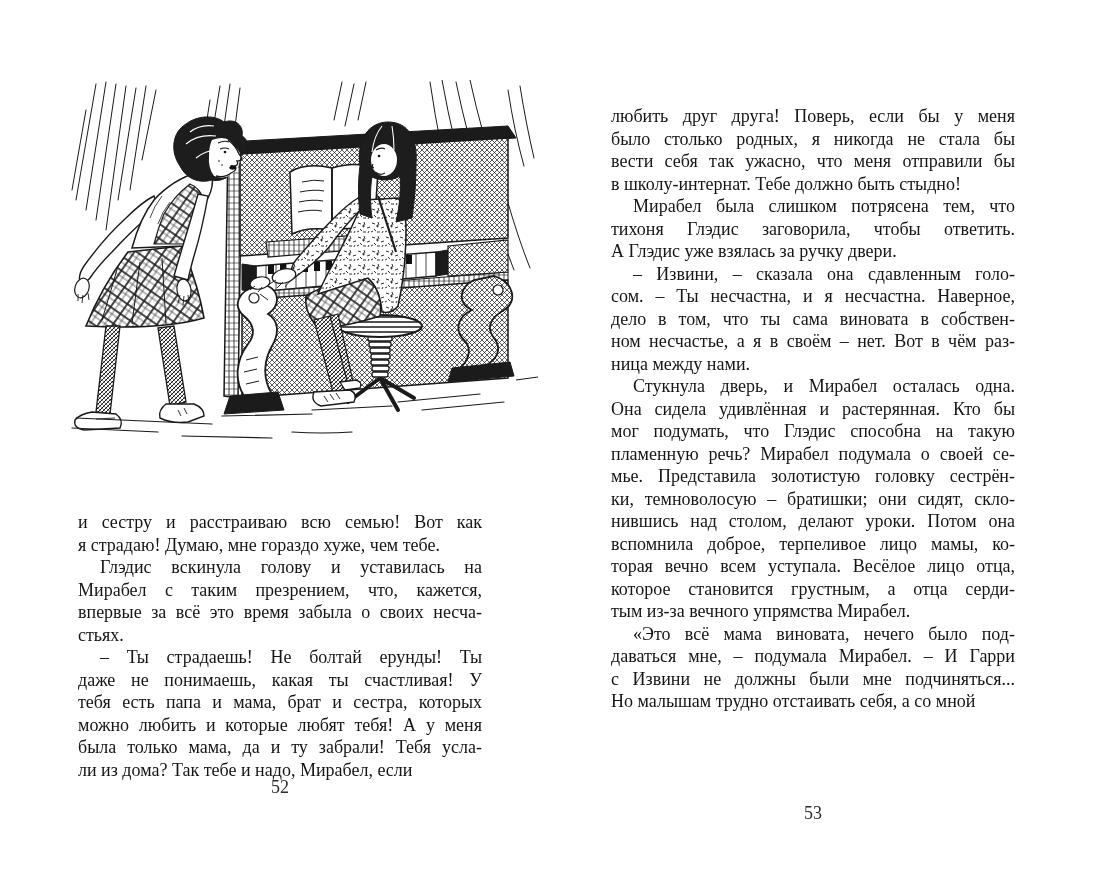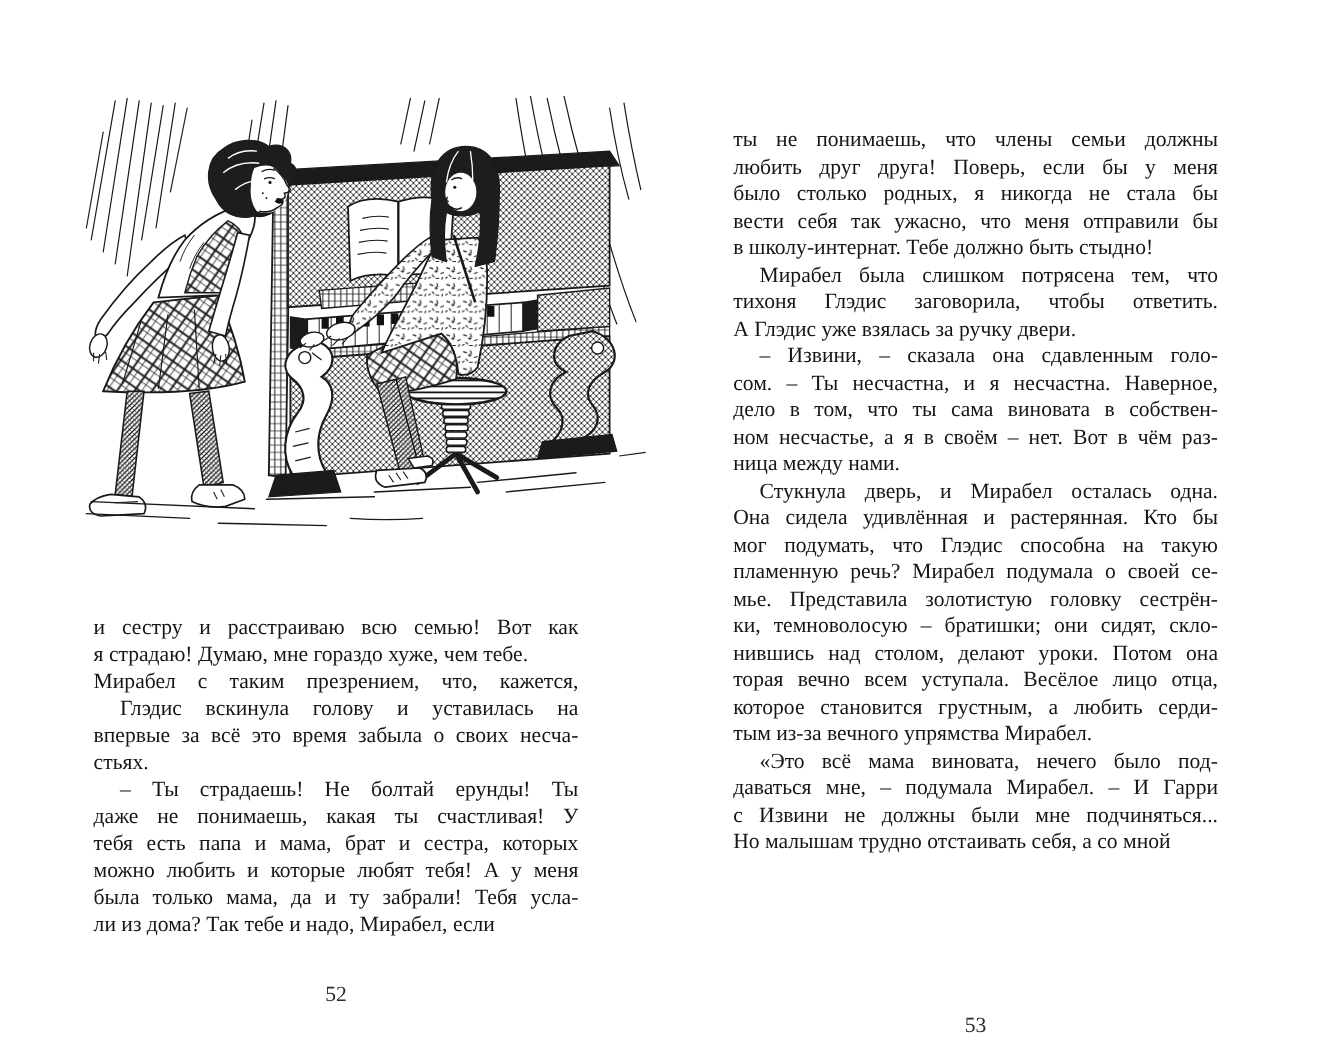--- a/index.html
+++ b/index.html
@@ -6,21 +6,21 @@
   .book{position:relative;width:1100px;height:873px;background:#ffffff;overflow:hidden;
         font-family:"Liberation Serif","DejaVu Serif",serif;color:#151515;}
   .illustration{position:absolute;left:62px;top:80px;width:478px;height:360px;}
   .textcol{position:absolute;width:404px;font-size:18px;line-height:22.5px;
            text-rendering:optimizeLegibility;}
   .textcol-left{left:78px;top:511px;}
   .textcol-right{left:611px;top:105px;}
   .line{text-align:justify;text-align-last:justify;white-space:normal;}
   .line.para-end{text-align-last:left;}
   .line.indent{text-indent:22px;}
-  .pagenum{position:absolute;width:404px;text-align:center;font-size:18px;color:#2b2b2b;margin-top:41px;}
+  .pagenum{position:absolute;width:404px;text-align:center;font-size:18px;color:#2b2b2b;}
   .pagenum-left{left:78px;top:777px;}
   .pagenum-right{left:611px;top:803px;}
 </style>
 </head>
 <body>
 
 <div class="book">
 
   <svg class="illustration" viewBox="0 0 478 360" xmlns="http://www.w3.org/2000/svg">
     <defs>
@@ -180,56 +180,56 @@
 
     <g stroke="#1a1a1a" stroke-width="1.2" fill="none" stroke-linecap="round">
       <path d="M14,338 L150,344 M10,348 L96,352 M160,336 L250,334 M250,330 L330,326 M336,322 L418,314 M360,330 L442,322"></path>
       <path d="M120,356 L210,358 M230,352 Q260,354 290,352 M140,368 L200,366"></path>
     </g>
   </svg>
 
   <div class="textcol textcol-left">
       <div class="line">и сестру и расстраиваю всю семью! Вот как</div>
       <div class="line para-end">я страдаю! Думаю, мне гораздо хуже, чем тебе.</div>
+      <div class="line indent">Глэдис вскинула голову и уставилась на</div>
       <div class="line">Мирабел с таким презрением, что, кажется,</div>
-      <div class="line indent">Глэдис вскинула голову и уставилась на</div>
       <div class="line">впервые за всё это время забыла о своих несча-</div>
       <div class="line para-end">стьях.</div>
       <div class="line indent">– Ты страдаешь! Не болтай ерунды! Ты</div>
       <div class="line">даже не понимаешь, какая ты счастливая! У</div>
       <div class="line">тебя есть папа и мама, брат и сестра, которых</div>
       <div class="line">можно любить и которые любят тебя! А у меня</div>
       <div class="line">была только мама, да и ту забрали! Тебя усла-</div>
       <div class="line para-end">ли из дома? Так тебе и надо, Мирабел, если</div>
     </div>
   <div class="pagenum pagenum-left">52</div>
 
   <div class="textcol textcol-right">
-      <div class="line">ты не понимаешь, что члены семьи должны</div>
       <div class="line">любить друг друга! Поверь, если бы у меня</div>
       <div class="line">было столько родных, я никогда не стала бы</div>
       <div class="line">вести себя так ужасно, что меня отправили бы</div>
       <div class="line para-end">в школу-интернат. Тебе должно быть стыдно!</div>
       <div class="line indent">Мирабел была слишком потрясена тем, что</div>
       <div class="line">тихоня Глэдис заговорила, чтобы ответить.</div>
       <div class="line para-end">А Глэдис уже взялась за ручку двери.</div>
       <div class="line indent">– Извини, – сказала она сдавленным голо-</div>
       <div class="line">сом. – Ты несчастна, и я несчастна. Наверное,</div>
       <div class="line">дело в том, что ты сама виновата в собствен-</div>
       <div class="line">ном несчастье, а я в своём – нет. Вот в чём раз-</div>
       <div class="line para-end">ница между нами.</div>
       <div class="line indent">Стукнула дверь, и Мирабел осталась одна.</div>
       <div class="line">Она сидела удивлённая и растерянная. Кто бы</div>
       <div class="line">мог подумать, что Глэдис способна на такую</div>
       <div class="line">пламенную речь? Мирабел подумала о своей се-</div>
       <div class="line">мье. Представила золотистую головку сестрён-</div>
       <div class="line">ки, темноволосую – братишки; они сидят, скло-</div>
       <div class="line">нившись над столом, делают уроки. Потом она</div>
+      <div class="line">вспомнила доброе, терпеливое лицо мамы, ко-</div>
       <div class="line">торая вечно всем уступала. Весёлое лицо отца,</div>
-      <div class="line">которое становится грустным, а любить серди-</div>
+      <div class="line">которое становится грустным, а отца серди-</div>
       <div class="line para-end">тым из-за вечного упрямства Мирабел.</div>
       <div class="line indent">«Это всё мама виновата, нечего было под-</div>
       <div class="line">даваться мне, – подумала Мирабел. – И Гарри</div>
       <div class="line">с Извини не должны были мне подчиняться...</div>
       <div class="line para-end">Но малышам трудно отстаивать себя, а со мной</div>
     </div>
   <div class="pagenum pagenum-right">53</div>
 
 </div>
 

